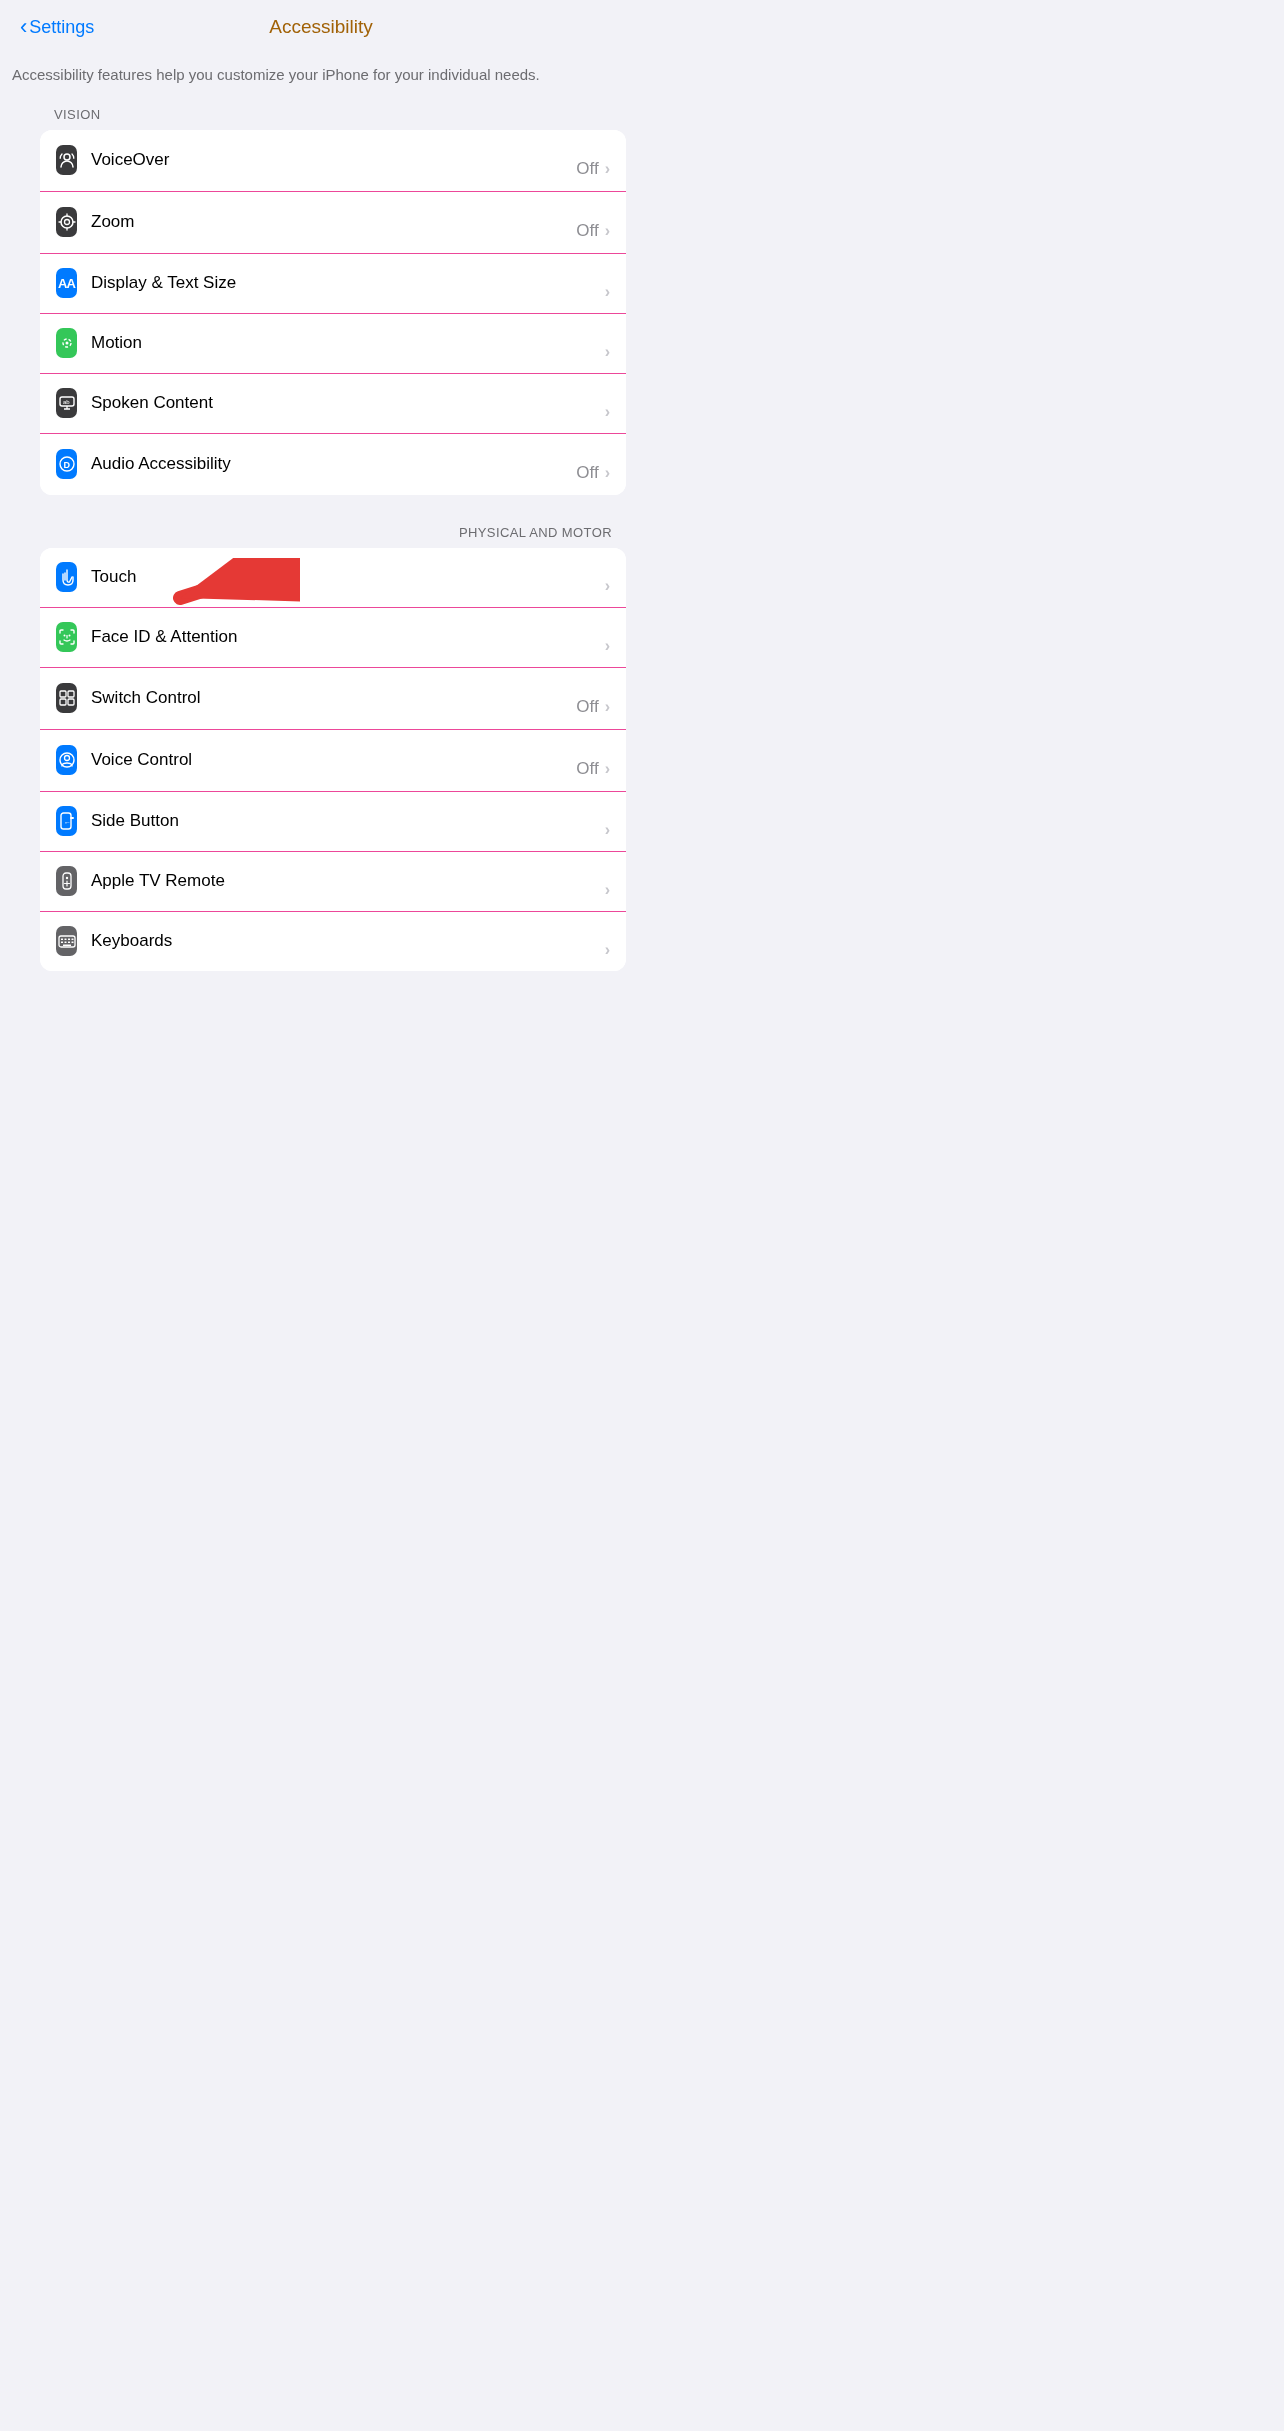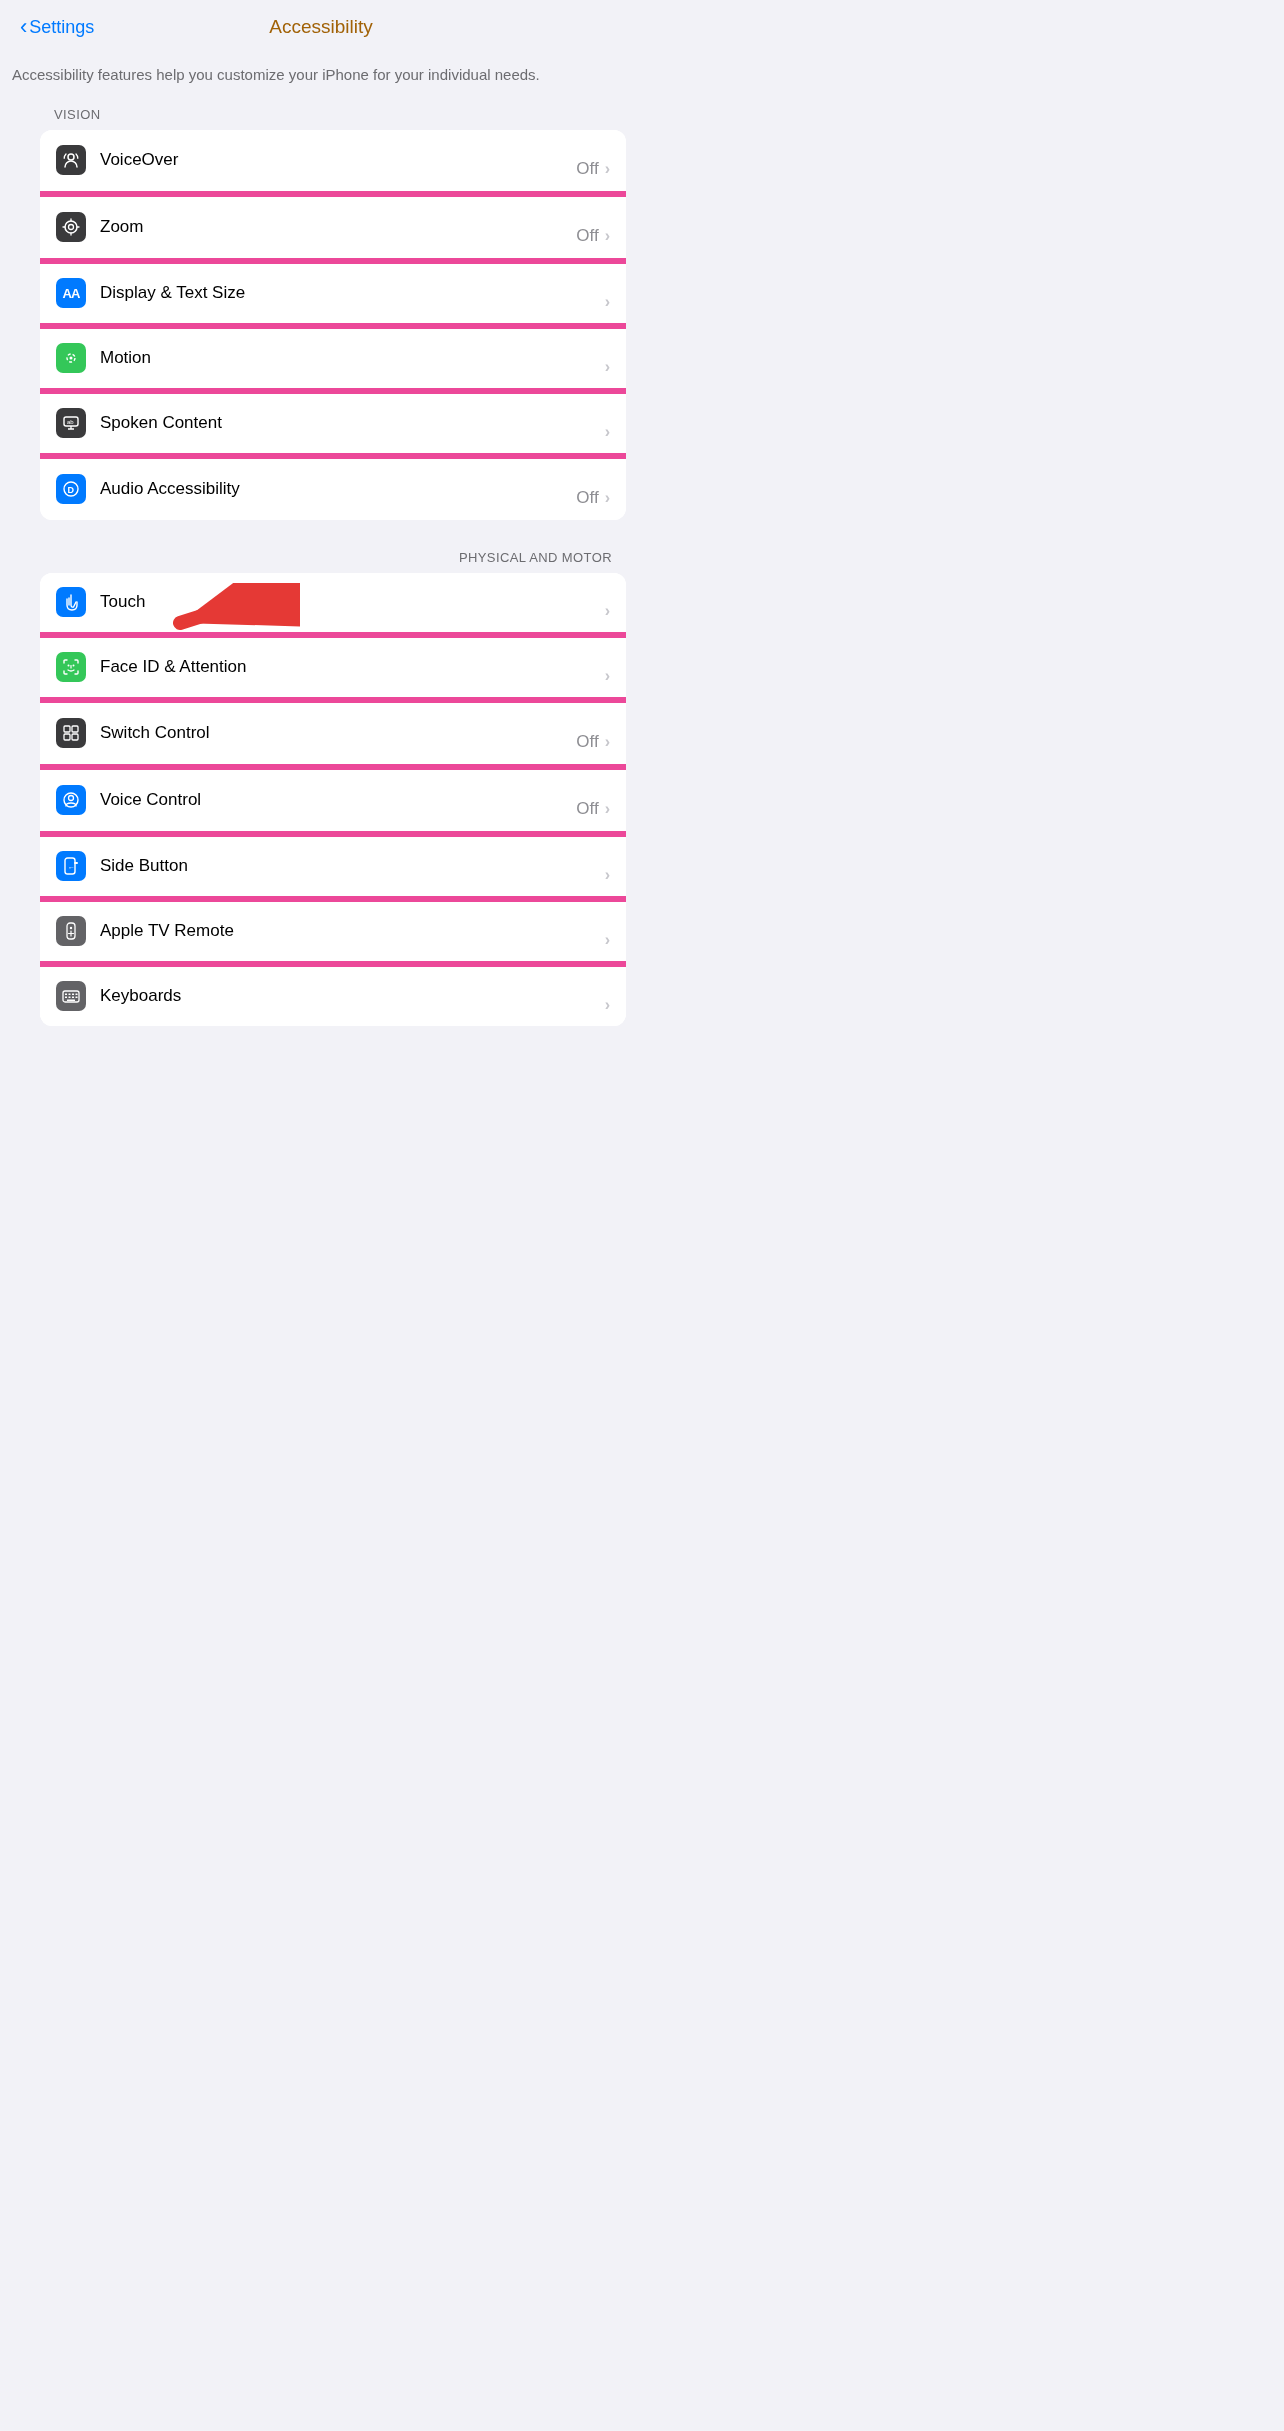--- a/index.html
+++ b/index.html
@@ -70,32 +70,32 @@
       background: #ffffff;
       border-radius: 12px;
       margin: 0 16px;
       overflow: hidden;
     }
 
     .settings-row {
       display: flex;
       align-items: center;
       padding: 12px 16px;
-      border-bottom: 6px solid #ec4899;
+      border-bottom: 1px solid #ec4899;
       cursor: pointer;
       background: #fff;
       min-height: 58px;
     }
 
     .settings-row:last-child {
       border-bottom: none;
     }
 
     .row-icon {
-      width: 30px;
+      width: 21px;
       height: 30px;
       border-radius: 7px;
       margin-right: 14px;
       flex-shrink: 0;
       display: flex;
       align-items: center;
       justify-content: center;
       font-size: 16px;
       color: #fff;
     }

